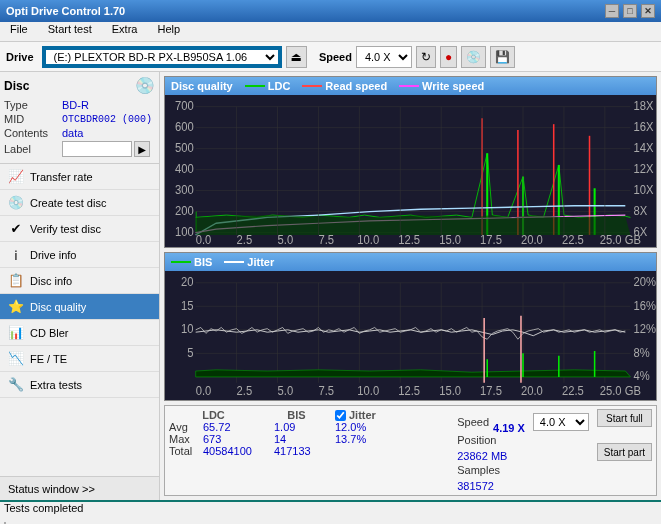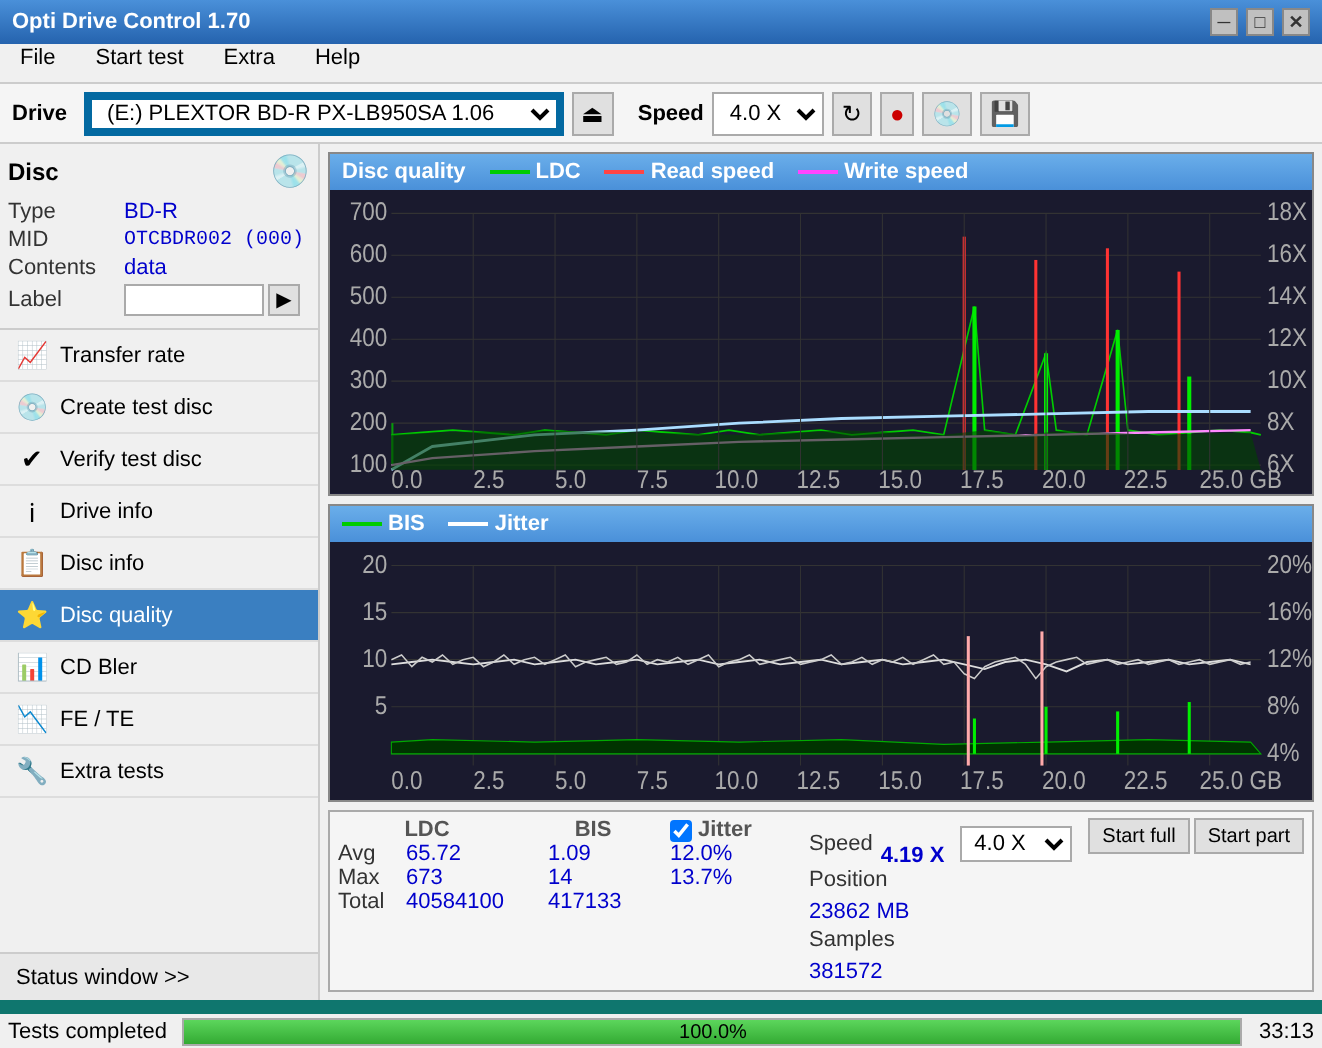--- a/index.html
+++ b/index.html
@@ -183,25 +183,26 @@
       font-weight: bold;
       gap: 12px;
     }
     .legend-item { display: flex; align-items: center; gap: 3px; font-size: 10px; }
     .legend-color { width: 20px; height: 2px; }
 
     
     .status-bar {
       height: 24px;
       background: #f0f0f0;
-      border-top: 7px solid #0f766e;
-      display: flex;
-      align-items: center;
+      border-top: 2px solid #0f766e;
+      display: flex;
+      align-items: flex-start;
       gap: 8px;
       padding: 0 4px;
+      flex-direction: column;
     }
     .status-text { flex: 0 0 auto; font-size: 11px; }
     .progress-bar-container {
       flex: 1;
       height: 14px;
       background: #e0e0e0;
       border: 1px solid #aaa;
       position: relative;
     }
     .progress-bar-fill {
@@ -257,21 +258,21 @@
     .jitter-check { display: flex; align-items: center; gap: 3px; }
     .speed-val { color: #0000cc; font-weight: bold; }
     .speed-select-sm {
       background: white;
       border: 1px solid #aaa;
       height: 18px;
       padding: 0 2px;
       font-size: 11px;
       width: 56px;
     }
-    .start-btns { display: flex; flex-direction: row; gap: 2px; }
+    .start-btns { display: flex; flex-direction: column; gap: 16px; }
     .start-btn {
       background: #e0e0e0;
       border: 1px solid #aaa;
       height: 18px;
       padding: 0 6px;
       cursor: pointer;
       font-size: 10px;
       white-space: nowrap;
     }
     .pos-samples { display: flex; flex-direction: column; gap: 2px; }

